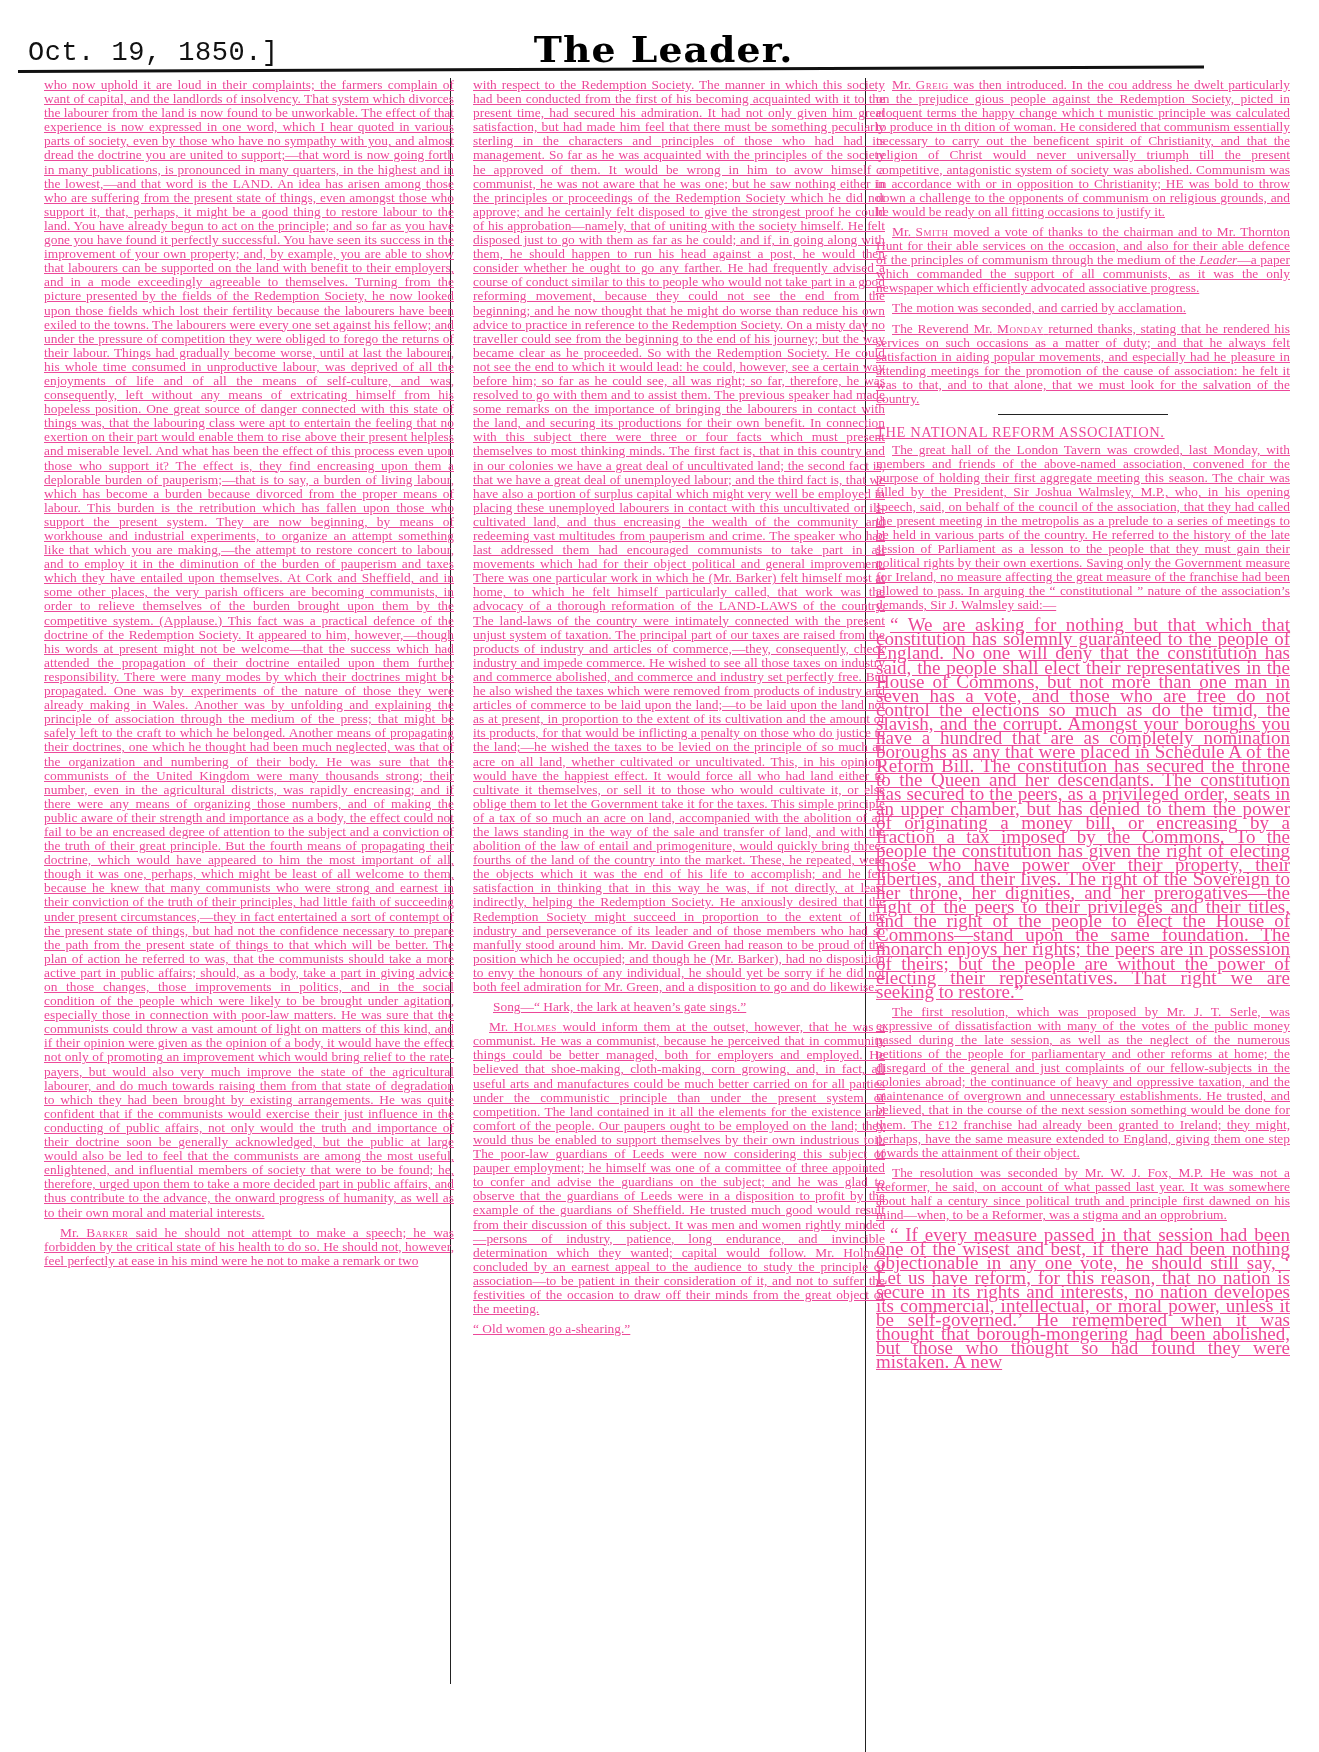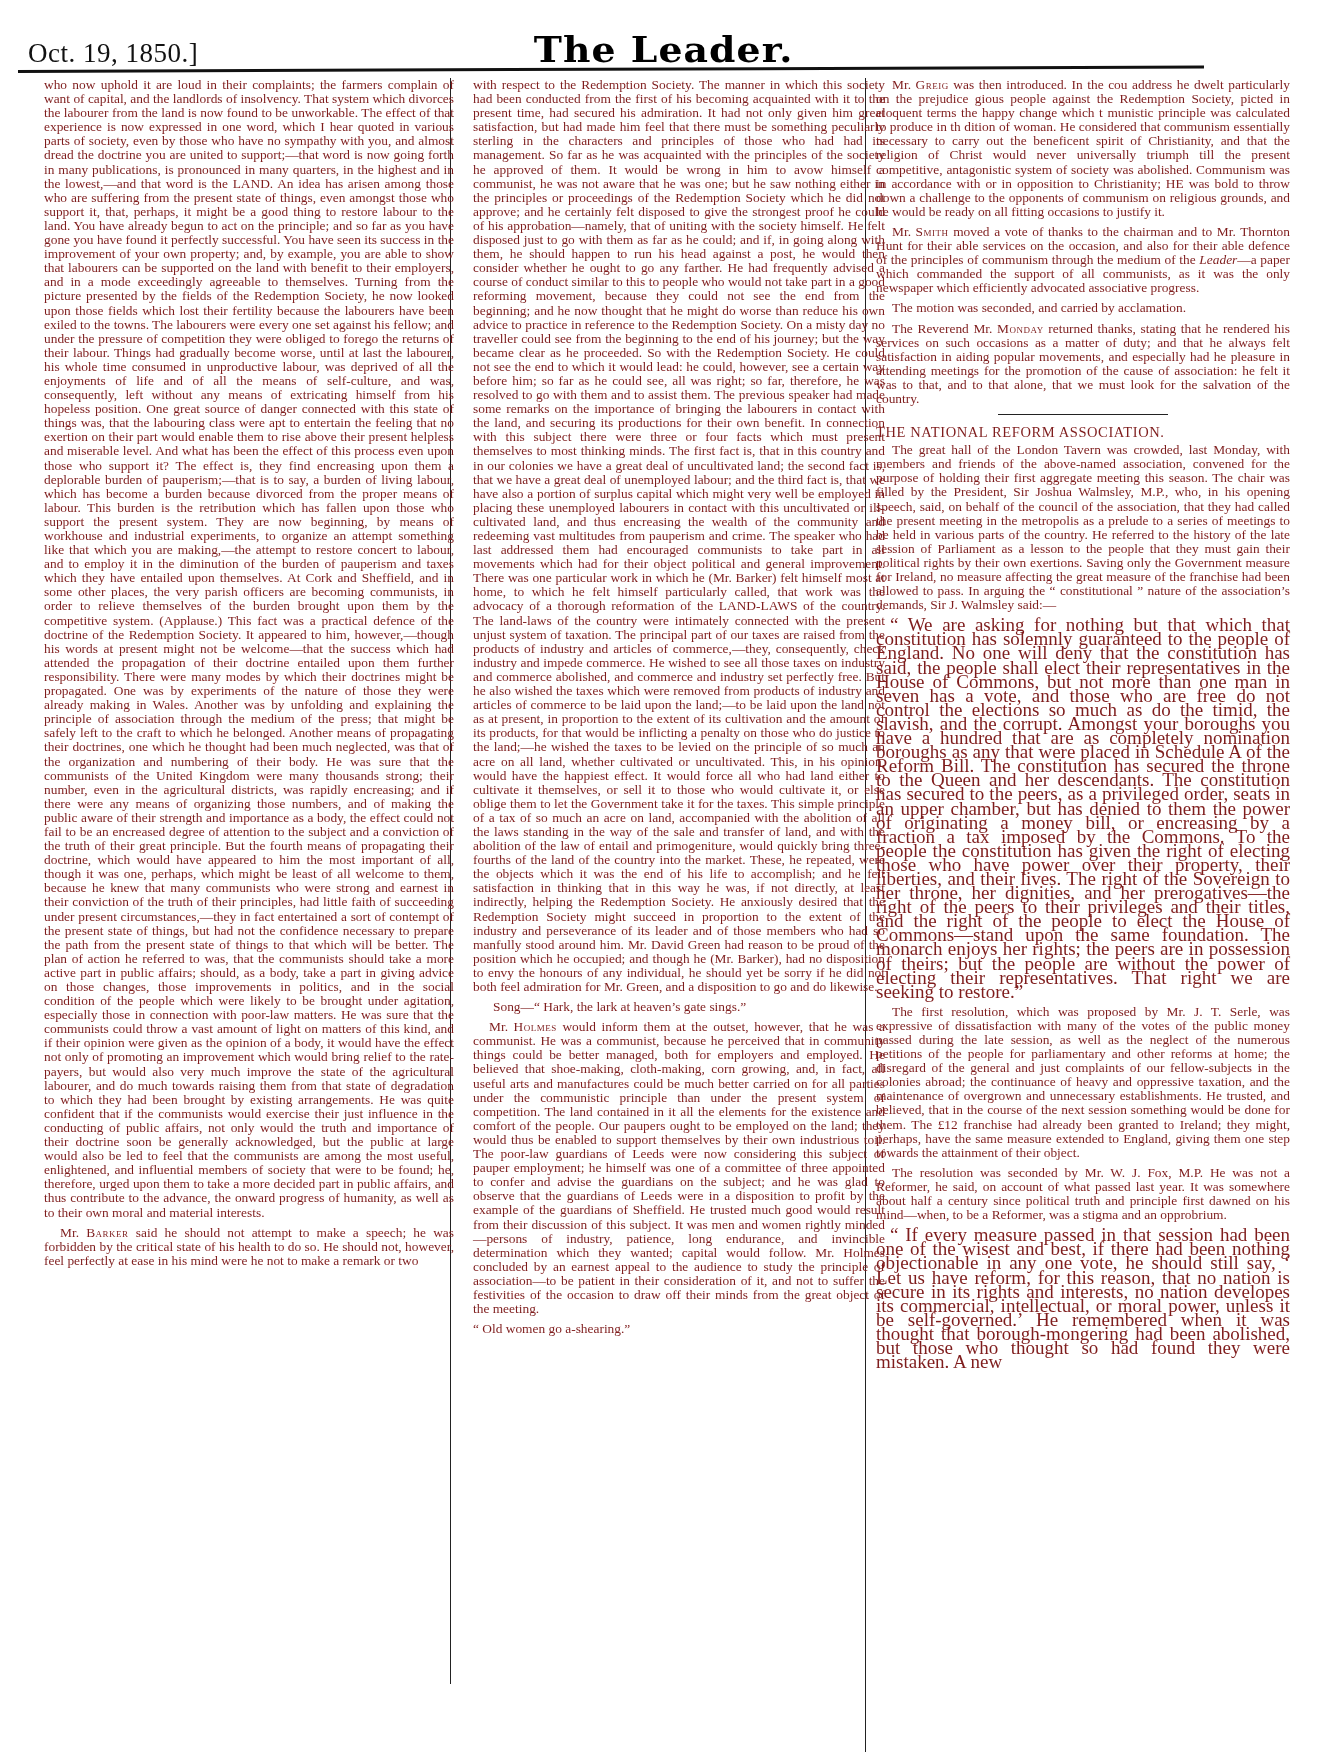--- a/index.html
+++ b/index.html
@@ -1,21 +1,21 @@
 <!DOCTYPE html>
 <html><head>
 <meta charset="utf-8">
 <style>
   html, body { margin:0; padding:0; background:#ffffff; }
   body { width:1319px; height:1752px; position:relative; overflow:hidden; color:#111; }
   .masthead { position:absolute; left:0; top:0; width:1319px; height:70px; }
-  .date { position:absolute; left:28px; top:38px; font-family:Liberation Serif, serif; font-size:27px; letter-spacing:0.5px; color:#111; }
+  .date { position:absolute; left:28px; top:38px; font-family:Liberation Mono, monospace; font-size:27px; letter-spacing:0.5px; color:#111; }
   .title { position:absolute; left:540px; top:28px; font-family:"DejaVu Serif", serif; font-weight:bold; font-size:36px; letter-spacing:1px; color:#000; transform:scaleX(1.05); }
   .rule { position:absolute; left:18px; top:70px; width:1186px; height:0; border-top:3px solid #111; transform:rotate(-0.22deg); transform-origin:left; }
-  .col { position:absolute; top:78px; font-family:"Liberation Serif", serif; font-size:13.4px; line-height:14.1px; text-align:justify; color:#7f1d1d; }
+  .col { position:absolute; top:78px; font-family:"Liberation Serif", serif; font-size:13.4px; line-height:14.1px; text-align:justify; color:#ec4899;text-decoration:underline; }
   .col1 { left:44px; width:410px; }
   .col2 { left:473px; width:412px; }
   .col3 { left:876px; width:414px; }
   .vrule { position:absolute; width:0; border-left:1.5px solid #222; }
   .vr1 { left:450px; top:78px; height:1606px; }
   .vr2 { left:865px; top:78px; height:1674px; }
   p.para { margin:0 0 6px 0; text-indent:16px; }
   p.first { text-indent:0; }
   p.quote { margin:0 0 6px 0; text-indent:14px; font-size:19px; }
   p.song { margin:0 0 6px 0; text-indent:20px; }

